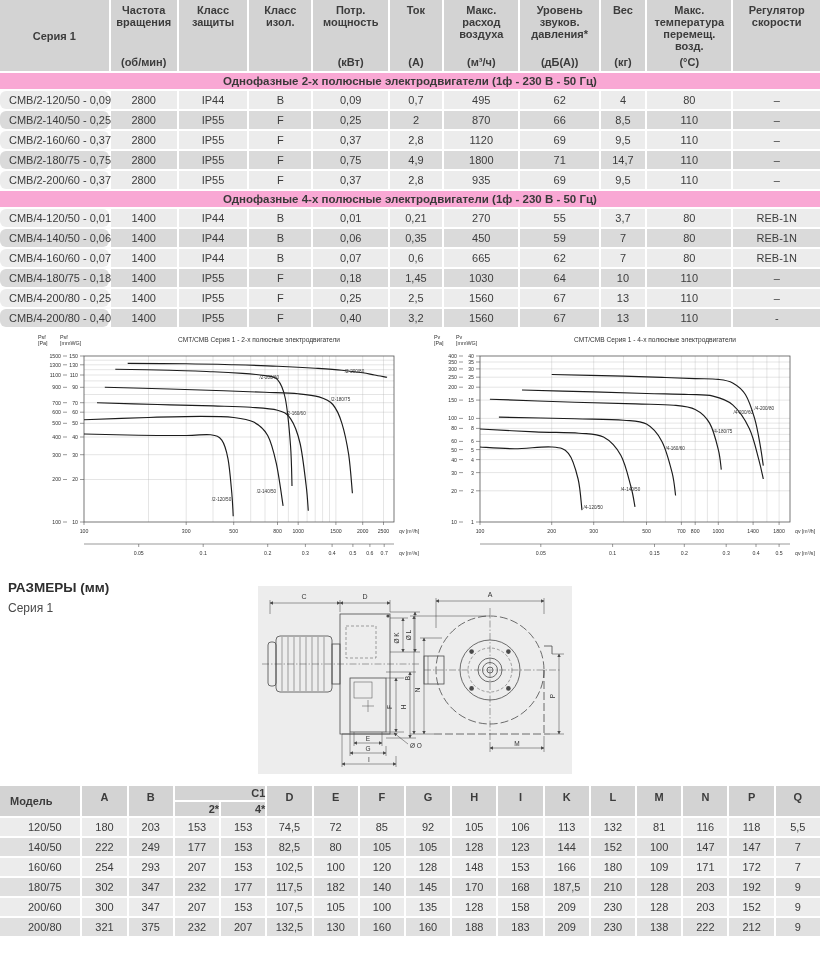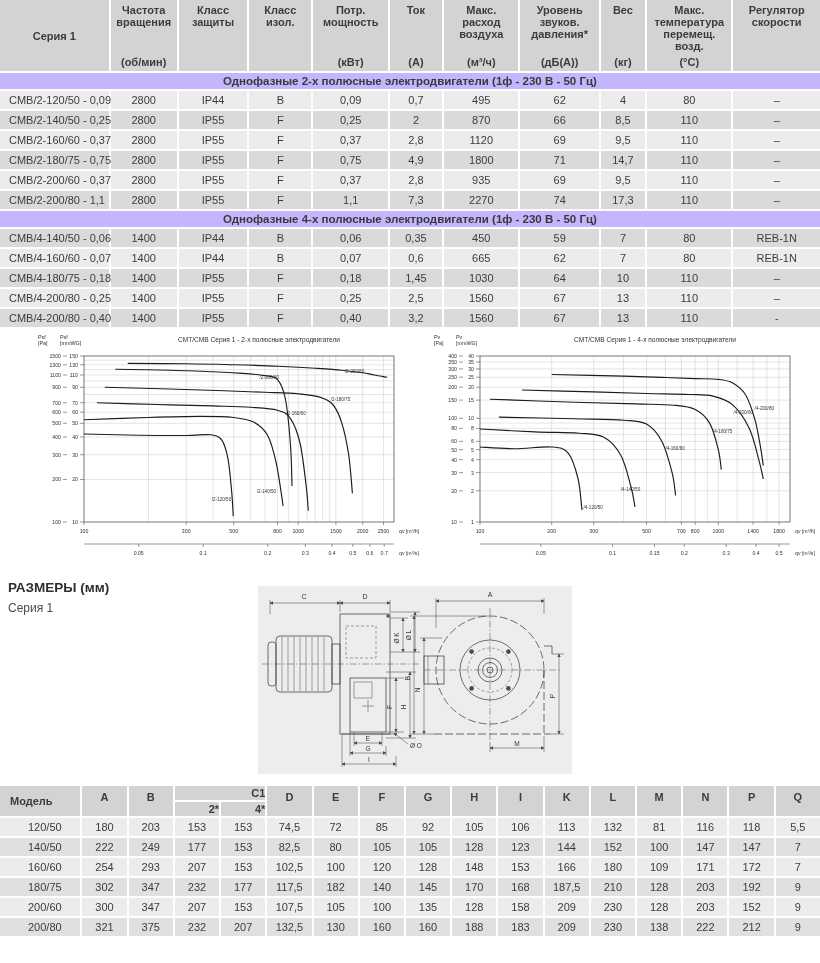--- a/index.html
+++ b/index.html
@@ -7,22 +7,22 @@
   .page{width:820px;height:963px;background:#fff;overflow:hidden;position:relative;}
 
   table{border-collapse:separate;border-spacing:2px;table-layout:fixed;}
   .spec{width:824px;margin-left:-2px;margin-top:-2px;}
   .spec th{background:#d3d3d3;font-weight:bold;font-size:11px;line-height:12px;
     vertical-align:top;position:relative;height:53px;padding:4px 2px 14px 2px;text-align:center;}
   .spec th .h-unit{position:absolute;left:0;right:0;bottom:3px;font-weight:bold;}
   .spec th.first{vertical-align:middle;padding-bottom:4px;}
   .spec td{background:#ececec;font-size:11px;text-align:center;height:18px;padding:0 2px;white-space:nowrap;}
   .spec tr.alt td{background:#dadada;}
-  .spec td.model{text-align:left;padding-left:9px;}
-  .spec td.section{background:#c4b5fd;font-weight:bold;font-size:11.5px;height:16px;color:#393939;}
+  .spec td.model{text-align:right;padding-left:9px;border-radius:6px;}
+  .spec td.section{background:#f9a8d4;font-weight:bold;font-size:11.5px;height:16px;color:#393939;}
 
   .charts{display:flex;gap:4px;padding:3px 0 0 28px;}
   .charts svg{display:block;}
 
   .dims-zone{position:relative;height:212px;}
   .dims-title{font-weight:bold;font-size:13.5px;color:#2e2e2e;padding:8px 4px 0 8px;}
   .dims-sub{font-size:12px;color:#4a4a4a;padding:6px 0 0 8px;}
   .draw-panel{position:absolute;left:258px;top:14px;width:314px;height:188px;background:#ededed;}
 
   .dimtab{width:824px;margin-left:-2px;}
@@ -159,35 +159,35 @@
           <td class="">IP55</td>
           <td class="">F</td>
           <td class="">0,37</td>
           <td class="">2,8</td>
           <td class="">935</td>
           <td class="">69</td>
           <td class="">9,5</td>
           <td class="">110</td>
           <td class="">–</td>
         </tr>
-        <tr class="alt">
-          <td class="model">CMB/2-200/80 - 1,1</td>
-          <td class="">2800</td>
-          <td class="">IP55</td>
-          <td class="">F</td>
-          <td class="">1,1</td>
-          <td class="">7,3</td>
-          <td class="">2270</td>
-          <td class="">74</td>
-          <td class="">17,3</td>
-          <td class="">110</td>
-          <td class="">–</td>
-        </tr>
         <tr>
           <td colspan="11" class="section">Однофазные 4-х полюсные электродвигатели (1ф - 230 В - 50 Гц)</td>
+        </tr>
+        <tr>
+          <td class="model">CMB/4-120/50 - 0,01</td>
+          <td class="">1400</td>
+          <td class="">IP44</td>
+          <td class="">B</td>
+          <td class="">0,01</td>
+          <td class="">0,21</td>
+          <td class="">270</td>
+          <td class="">55</td>
+          <td class="">3,7</td>
+          <td class="">80</td>
+          <td class="">REB-1N</td>
         </tr>
         <tr class="alt">
           <td class="model">CMB/4-140/50 - 0,06</td>
           <td class="">1400</td>
           <td class="">IP44</td>
           <td class="">B</td>
           <td class="">0,06</td>
           <td class="">0,35</td>
           <td class="">450</td>
           <td class="">59</td>

